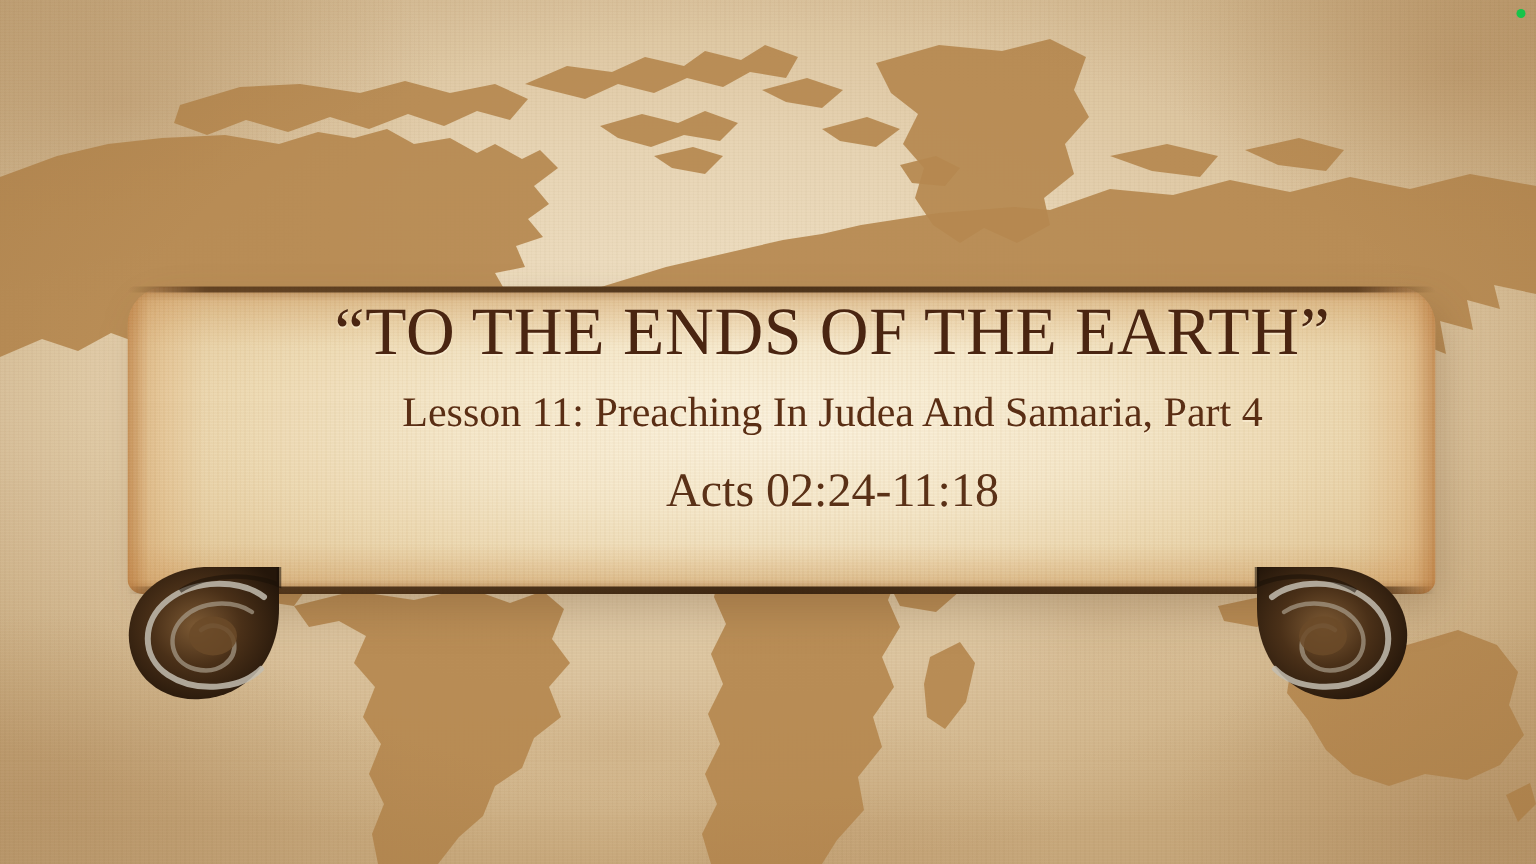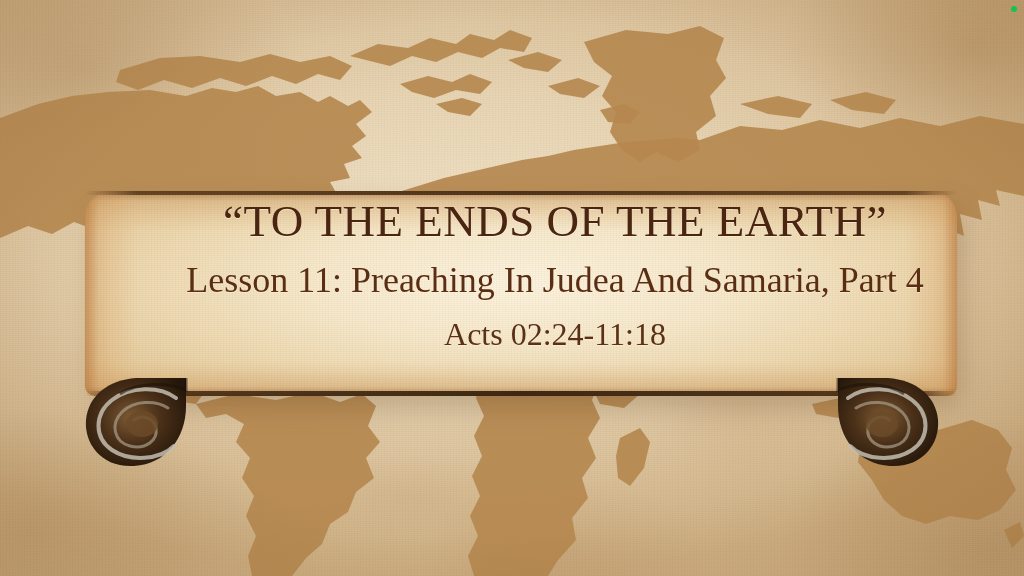--- a/index.html
+++ b/index.html
@@ -139,21 +139,21 @@
     letter-spacing: 0.5px;
     color: #4a2511;
     font-weight: normal;
     line-height: 1.0;
     margin: 0;
     white-space: nowrap;
     text-shadow: 0 1px 0 rgba(255,244,220,0.55);
   }
   .subtitle {
     margin: 18px 0 0 0;
-    font-size: 36px;
+    font-size: 28px;
     color: #5a2e14;
     font-weight: normal;
     line-height: 1.0;
     white-space: nowrap;
     text-shadow: 0 1px 0 rgba(255,244,220,0.5);
   }
   .reference {
     margin: 20px 0 0 0;
     font-size: 32px;
     color: #5a3117;

